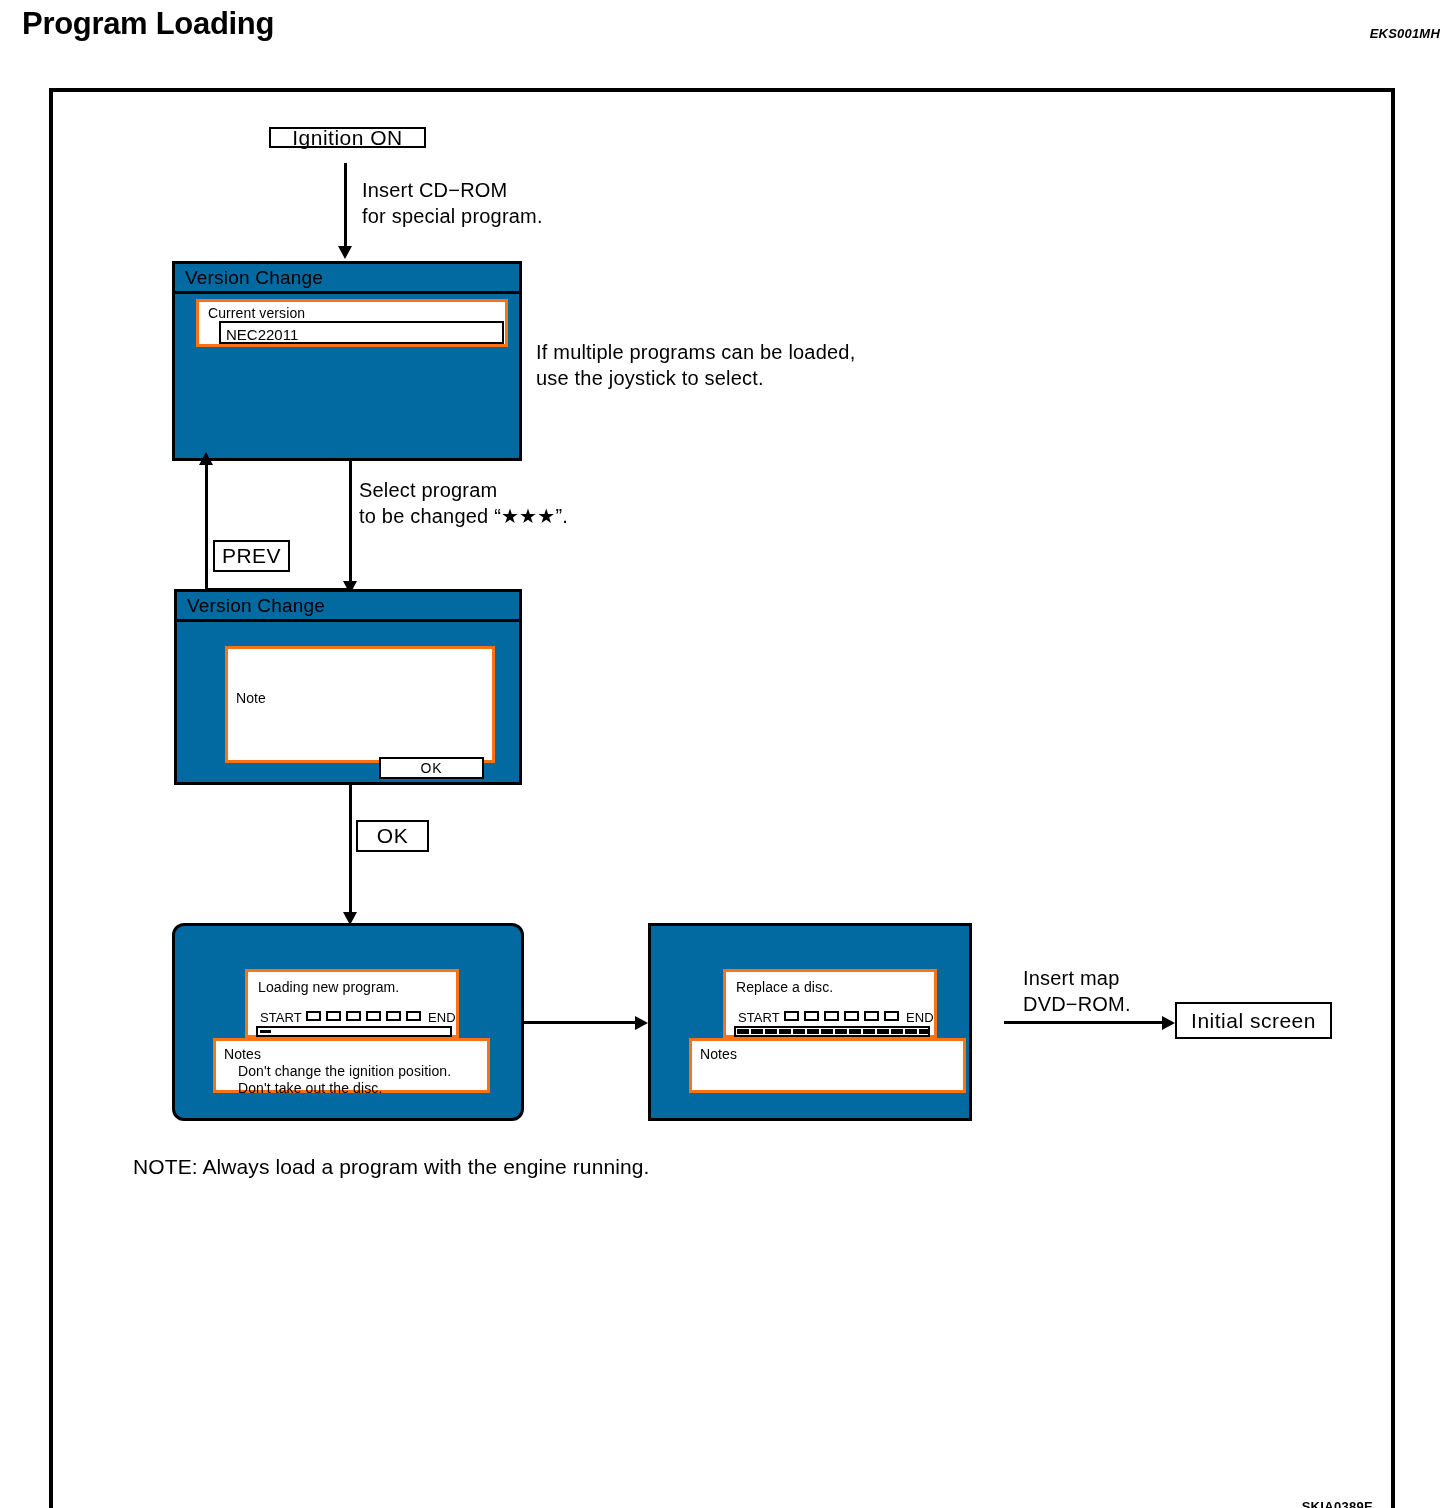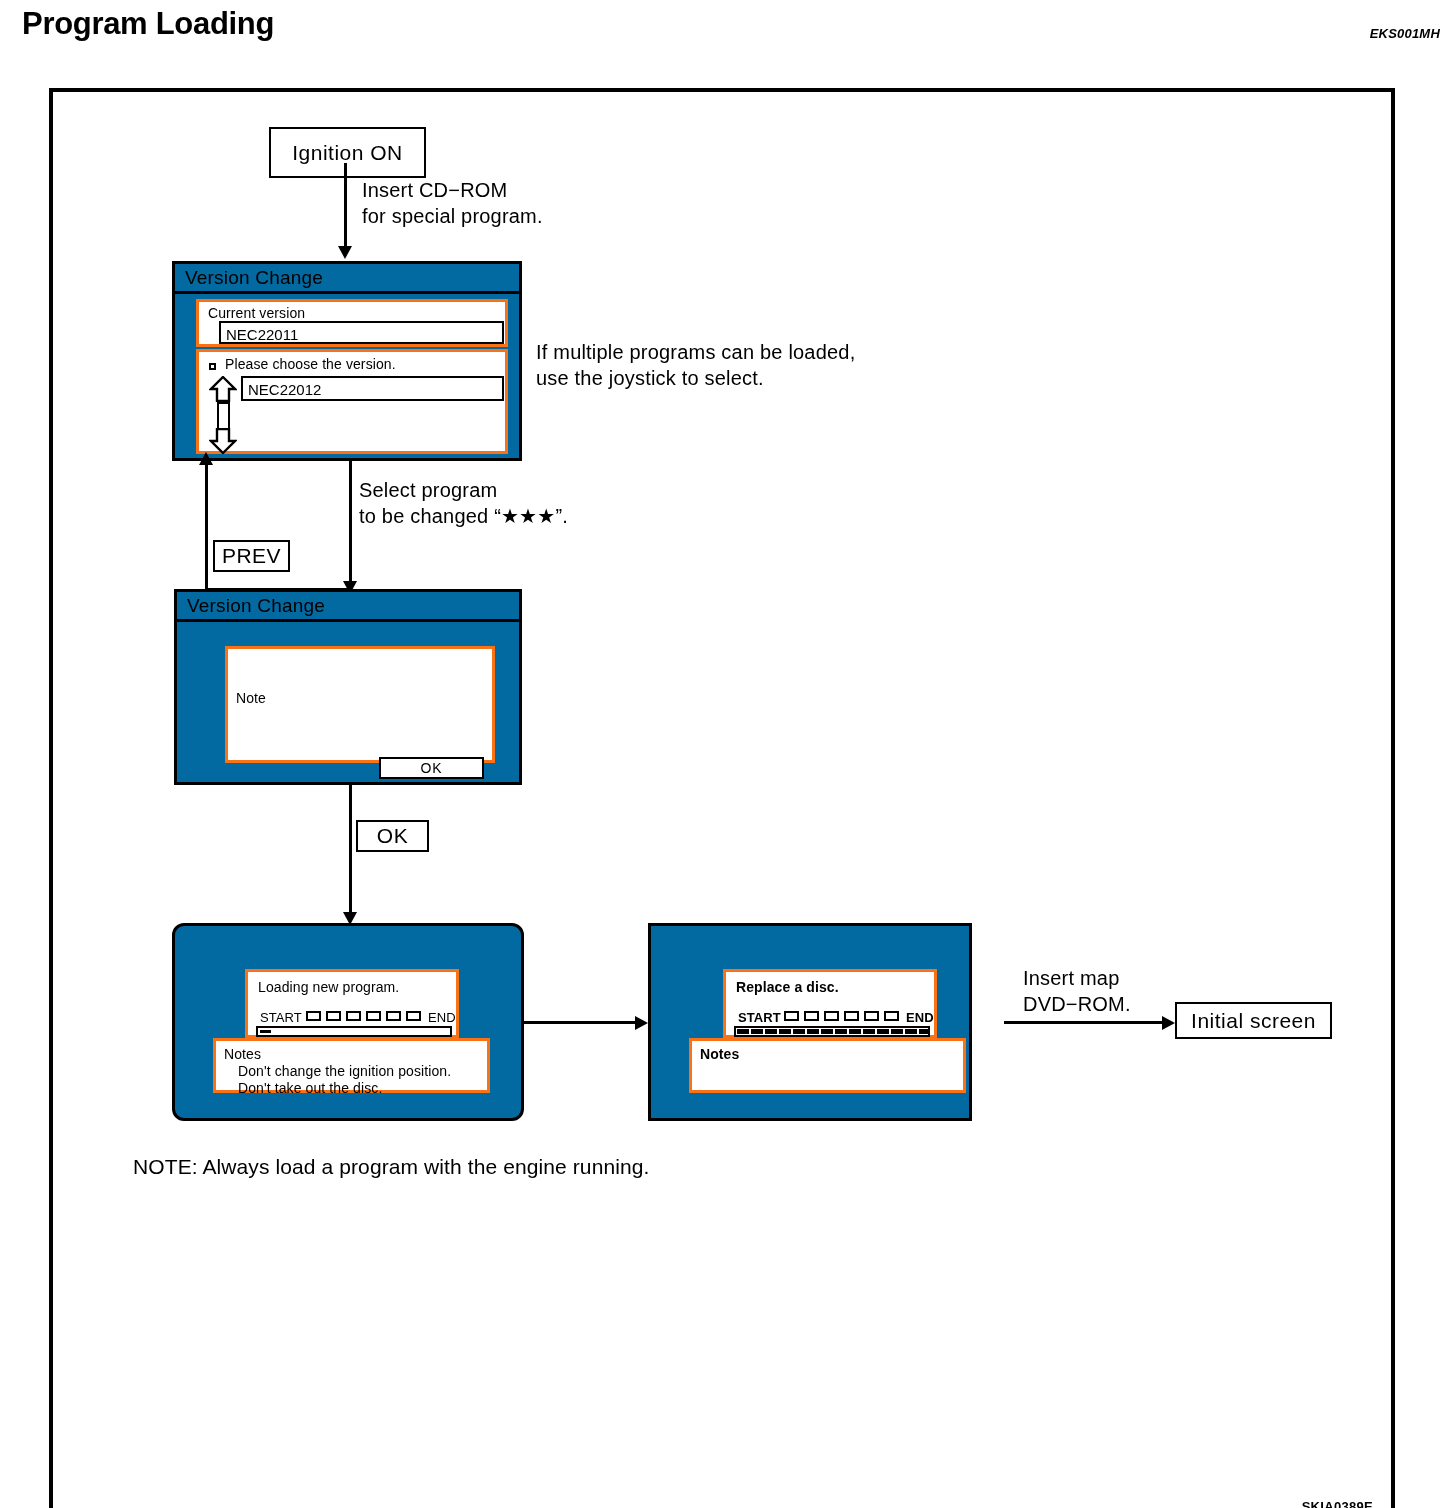--- a/index.html
+++ b/index.html
@@ -67,59 +67,39 @@
 </head>
 <body>
 
 <div id="page-title">Program Loading</div>
 <div id="doc-code">EKS001MH</div>
 
 <div id="frame">
   <div id="fig-code">SKIA0389E</div>
 </div>
 
-<div class="flowbox abs" style="left:269px;top:127px;width:157px;height:51px;">
+<div class="flowbox abs" style="left:269px;top:127px;width:157px;height:21px;">
   <span>Ignition ON</span>
 </div>
 
 <div class="vline abs" style="left:344px;top:163px;height:85px;"></div>
 <div class="arrowhead-d abs" style="left:338px;top:246px;"></div>
 
 <div class="anno" style="left:362px;top:178px;">Insert CD−ROM
 for special program.</div>
 
 <div class="screen" style="left:172px;top:261px;width:350px;height:200px;">
 
   <div class="screen-title">Version Change</div>
 
   <div class="panel" style="left:21px;top:35px;width:312px;height:48px;">
     <div class="smalltxt" style="left:9px;top:2px;">Current version</div>
     <div class="field" style="left:20px;top:19px;width:285px;height:23px;">NEC22011</div>
   </div>
 
-  <div class="panel" style="left:21px;top:85px;width:312px;height:105px;">
-    <div class="abs" style="left:10px;top:11px;width:7px;height:7px;border:2px solid #000;"></div>
-    <div class="smalltxt" style="left:26px;top:3px;">Please choose the version.</div>
-
-    <div class="arw-up" style="left:10px;top:24px;">
-      <svg width="28" height="26" viewBox="0 0 28 26">
-        <polygon points="14,1 26,13 20,13 20,25 8,25 8,13 2,13" fill="#fff" stroke="#000" stroke-width="2.4" stroke-linejoin="miter"></polygon>
-      </svg>
-    </div>
-
-    <div class="scrollstem" style="left:18px;top:50px;width:13px;height:30px;"></div>
-
-    <div class="arw-dn" style="left:10px;top:76px;">
-      <svg width="28" height="26" viewBox="0 0 28 26">
-        <polygon points="14,25 26,13 20,13 20,1 8,1 8,13 2,13" fill="#fff" stroke="#000" stroke-width="2.4" stroke-linejoin="miter"></polygon>
-      </svg>
-    </div>
-
-    <div class="field" style="left:42px;top:24px;width:263px;height:25px;">NEC22012</div>
-  </div>
 </div>
 
 <div class="anno" style="left:536px;top:340px;">If multiple programs can be loaded,
 use the joystick to select.</div>
 
 <div class="vline abs" style="left:349px;top:461px;height:123px;"></div>
 <div class="arrowhead-d abs" style="left:343px;top:581px;"></div>
 
 <div class="anno" style="left:359px;top:478px;">Select program
 to be changed “★★★”.</div>
@@ -175,21 +155,21 @@
   <div class="panel" style="left:38px;top:112px;width:277px;height:55px;">
     <div class="smalltxt" style="left:8px;top:4px;">Notes</div>
     <div class="smalltxt" style="left:22px;top:21px;">Don't change the ignition position.</div>
     <div class="smalltxt" style="left:22px;top:38px;">Don't take out the disc.</div>
   </div>
 </div>
 
 <div class="hline abs" style="left:524px;top:1021px;width:113px;"></div>
 <div class="arrowhead-r abs" style="left:635px;top:1016px;"></div>
 
-<div class="screen" style="left:648px;top:923px;width:324px;height:198px;font-weight:bold;">
+<div class="screen" style="left:648px;top:923px;width:324px;height:198px;">
 
   <div class="panel" style="left:72px;top:43px;width:214px;height:69px;">
     <div class="smalltxt" style="left:10px;top:6px;">Replace a disc.</div>
 
     <div class="smalltxt" style="left:12px;top:37px;font-size:13px;">START</div>
     <div class="pseg" style="left:58px;top:39px;width:15px;height:10px;"></div>
     <div class="pseg" style="left:78px;top:39px;width:15px;height:10px;"></div>
     <div class="pseg" style="left:98px;top:39px;width:15px;height:10px;"></div>
     <div class="pseg" style="left:118px;top:39px;width:15px;height:10px;"></div>
     <div class="pseg" style="left:138px;top:39px;width:15px;height:10px;"></div>

